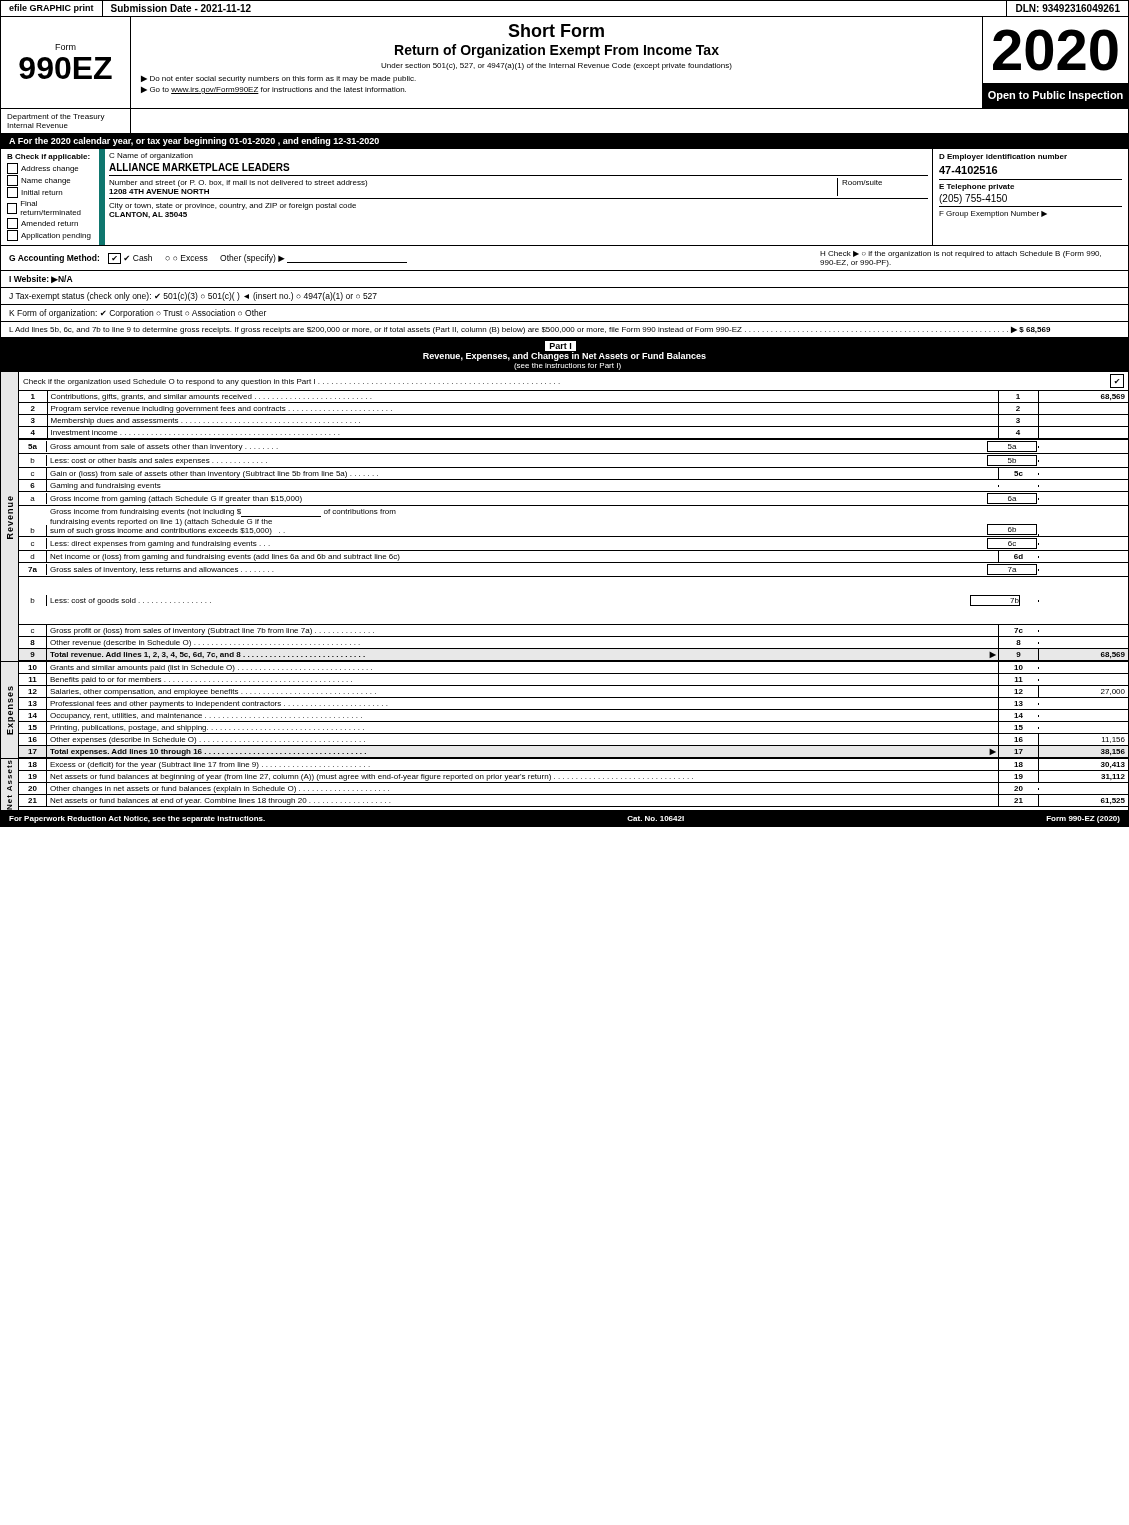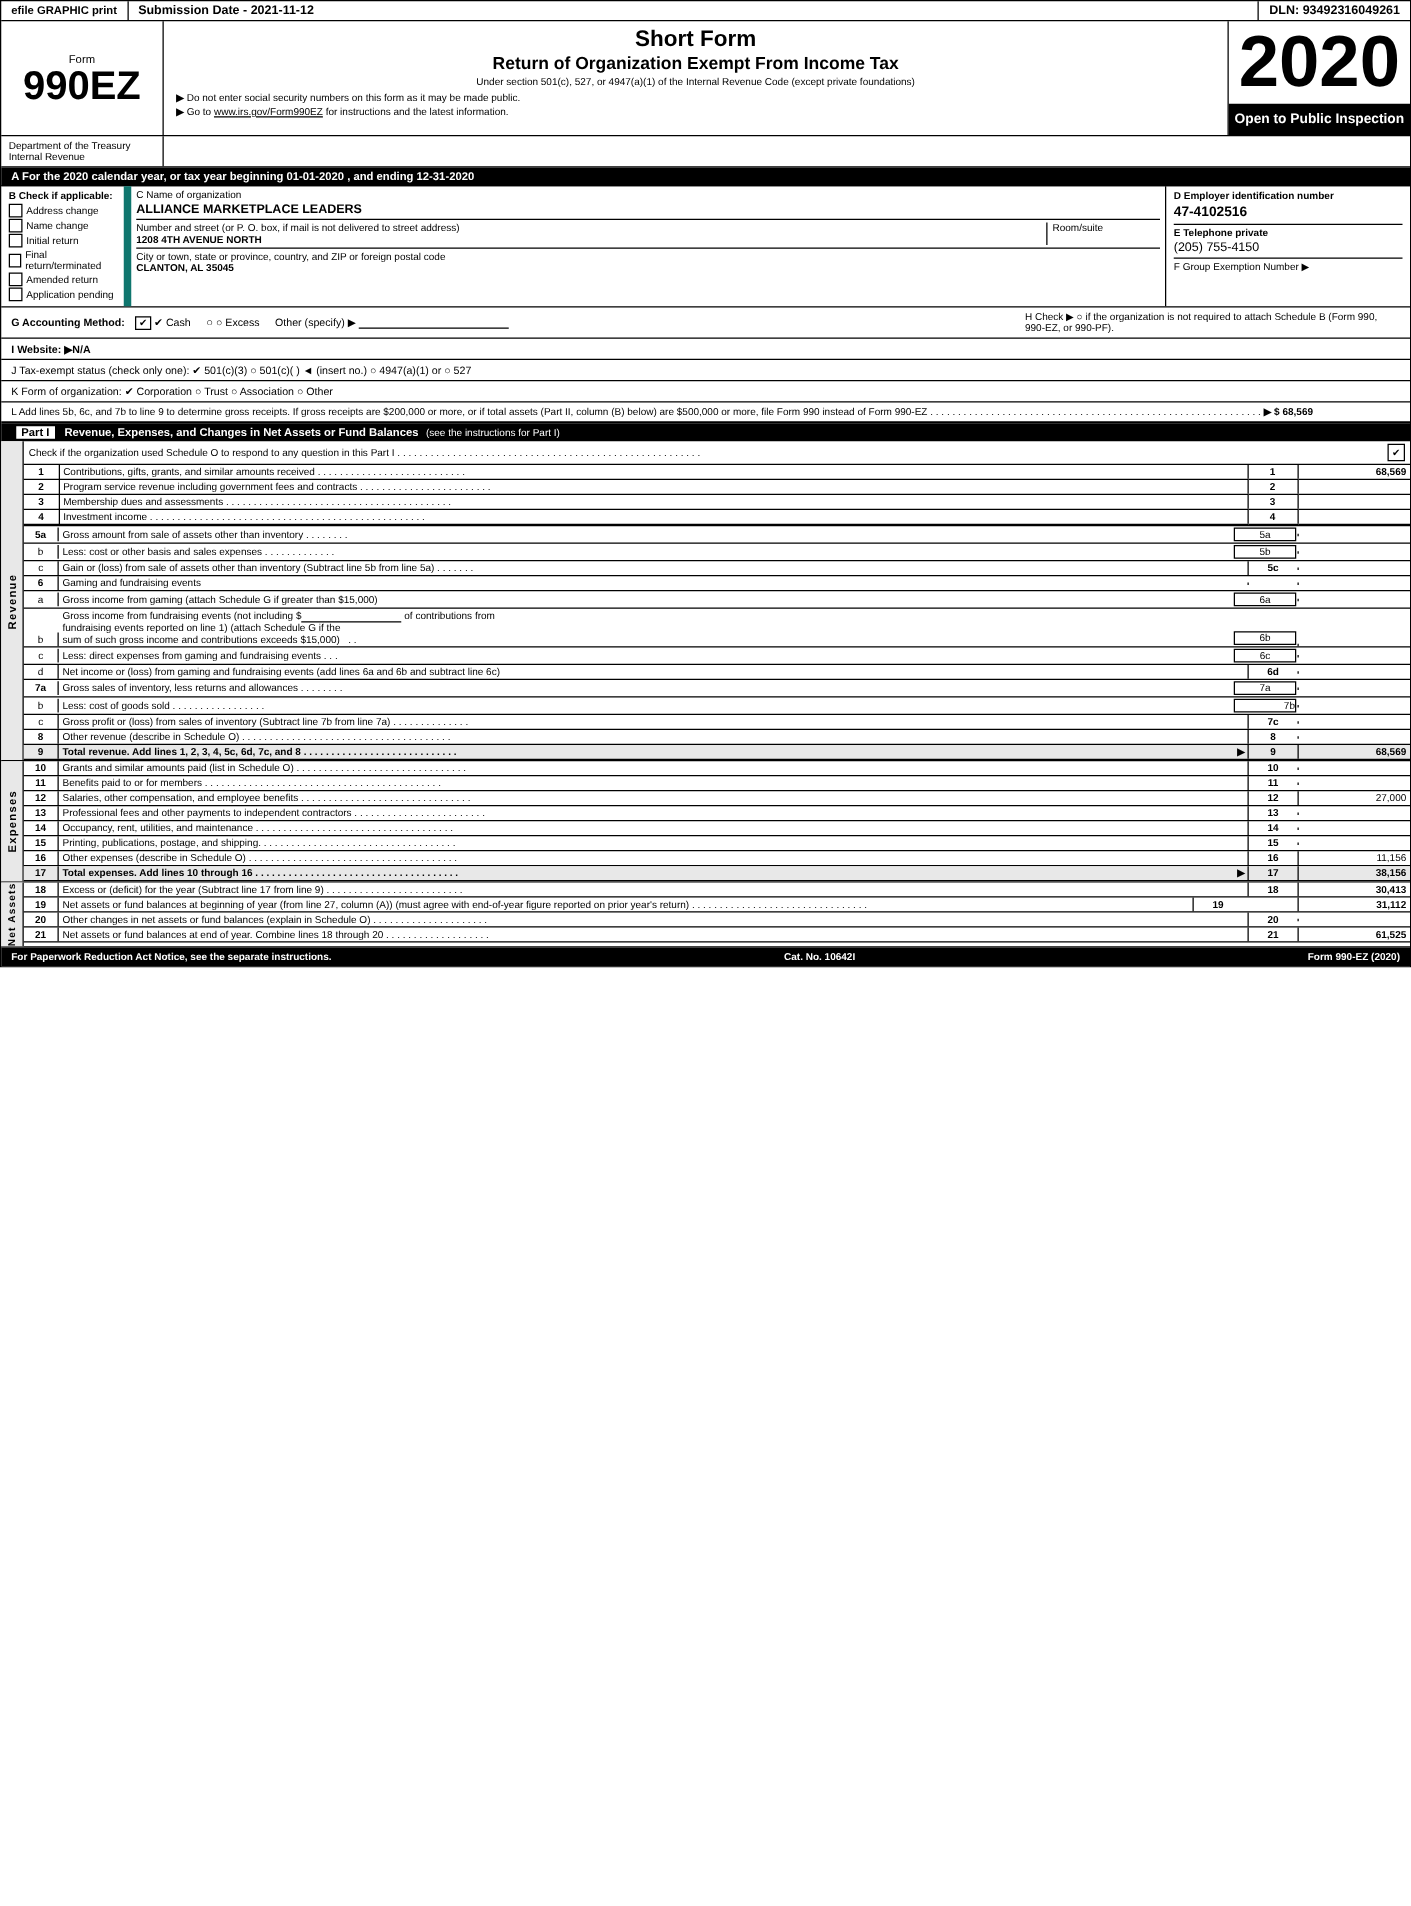--- a/index.html
+++ b/index.html
@@ -144,21 +144,21 @@
     <span>K Form of organization: ✔ Corporation  ○ Trust  ○ Association  ○ Other</span>
   </div>
 
   <div style="padding:3px 8px; border-bottom:2px solid #000; font-size:8px;">
     <span>L Add lines 5b, 6c, and 7b to line 9 to determine gross receipts. If gross receipts are $200,000 or more, or if total assets (Part II, column (B) below) are $500,000 or more, file Form 990 instead of Form 990-EZ</span>
     <span> . . . . . . . . . . . . . . . . . . . . . . . . . . . . . . . . . . . . . . . . . . . . . . . . . . . . . . . . . . . . </span>
     <span style="font-weight:bold;">▶ $</span>
     <span style="font-weight:bold;">68,569</span>
   </div>
 
-  <div style="background:#000; color:#fff; padding:2px 12px; font-size:9px; font-weight:bold; display:flex; align-items:center;">
+  <div style="background:#000; color:#fff; padding:2px 0; font-size:9px; font-weight:bold; display:flex; align-items:center;flex-direction:column;">
     <span style="margin-right:8px; background:#fff; color:#000; padding:0 4px;">Part I</span>
     <span>Revenue, Expenses, and Changes in Net Assets or Fund Balances</span>
     <span style="font-size:8px; font-weight:normal; margin-left:6px;">(see the instructions for Part I)</span>
   </div>
 
   <div style="display:flex; border-bottom:1px solid #000;">
     <div style="width:18px; border-right:1px solid #000; background:#e8e8e8; display:flex; align-items:center; justify-content:center;">
       <div style="writing-mode:vertical-rl; transform:rotate(180deg); font-weight:bold; font-size:9px; letter-spacing:1px;">Revenue</div>
     </div>
     <div style="flex:1;">
@@ -260,21 +260,21 @@
       <div style="display:flex; border-bottom:1px solid #000; font-size:8px; align-items:center;">
         <div style="width:28px; text-align:center; font-weight:bold; border-right:1px solid #000; padding:1px;">7a</div>
         <div style="flex:1; padding:1px 3px;">Gross sales of inventory, less returns and allowances . . . . . . . .</div>
         <div style="width:50px; border:1px solid #000; text-align:center; margin:1px; font-size:8px;">7a</div>
         <div style="width:90px; border-left:1px solid #000; text-align:right; padding:1px 3px;"></div>
       </div>
 
       <div style="display:flex; border-bottom:1px solid #000; font-size:8px; align-items:center;">
         <div style="width:28px; text-align:center; border-right:1px solid #000; padding:1px;">b</div>
         <div style="flex:1; padding:1px 3px;"><span>Less: cost of goods sold</span> <span>. . . . . . . . . . . . . . . . .</span></div>
-        <div style="width:50px; border:1px solid #000; text-align:right; margin:1px; font-size:8px;padding-left:14px;">7b</div>
+        <div style="width:50px; border:1px solid #000; text-align:right; margin:18px; font-size:8px;padding-left:14px;">7b</div>
         <div style="width:90px; border-left:1px solid #000; text-align:right; padding:1px 3px;"></div>
       </div>
 
       <div style="display:flex; border-bottom:1px solid #000; font-size:8px; align-items:center;">
         <div style="width:28px; text-align:center; border-right:1px solid #000; padding:1px;">c</div>
         <div style="flex:1; padding:1px 3px;">Gross profit or (loss) from sales of inventory (Subtract line 7b from line 7a) . . . . . . . . . . . . . .</div>
         <div style="width:40px; border-left:1px solid #000; text-align:center; font-weight:bold; padding:1px;margin-left:44px;">7c</div>
         <div style="width:90px; border-left:1px solid #000; text-align:right; padding:1px 3px;"></div>
       </div>
 
@@ -367,21 +367,21 @@
     <div style="display: flex; border-bottom: 1px solid rgb(0, 0, 0); font-size: 8px; align-items: center;">
       <div style="width:28px; text-align:center; font-weight:bold; border-right:1px solid #000; padding:1px;">18</div>
       <div style="flex:1; padding:1px 3px;">Excess or (deficit) for the year (Subtract line 17 from line 9) . . . . . . . . . . . . . . . . . . . . . . . . .</div>
       <div style="width:40px; border-left:1px solid #000; text-align:center; font-weight:bold; padding:1px;">18</div>
       <div style="width:90px; border-left:1px solid #000; text-align:right; padding:1px 3px; font-weight:bold;">30,413</div>
     </div>
         <div style="display: flex; border-bottom: 1px solid rgb(0, 0, 0); font-size: 8px; align-items: center;">
       <div style="width:28px; text-align:center; font-weight:bold; border-right:1px solid #000; padding:1px;">19</div>
       <div style="flex:1; padding:1px 3px;">Net assets or fund balances at beginning of year (from line 27, column (A)) (must agree with end-of-year figure reported on prior year's return) . . . . . . . . . . . . . . . . . . . . . . . . . . . . . . . .</div>
       <div style="width:40px; border-left:1px solid #000; text-align:center; font-weight:bold; padding:1px;">19</div>
-      <div style="width:90px; border-left:1px solid #000; text-align:right; padding:1px 3px; font-weight:bold;margin-left:44px;">31,112</div>
+      <div style="width:90px; border-left:1px solid #000; text-align:right; padding:1px 3px; font-weight:bold;">31,112</div>
     </div>
         <div style="display: flex; border-bottom: 1px solid rgb(0, 0, 0); font-size: 8px; align-items: center;">
       <div style="width:28px; text-align:center; font-weight:bold; border-right:1px solid #000; padding:1px;">20</div>
       <div style="flex:1; padding:1px 3px;">Other changes in net assets or fund balances (explain in Schedule O) . . . . . . . . . . . . . . . . . . . . .</div>
       <div style="width:40px; border-left:1px solid #000; text-align:center; font-weight:bold; padding:1px;">20</div>
       <div style="width:90px; border-left:1px solid #000; text-align:right; padding:1px 3px; font-weight:bold;"></div>
     </div>
         <div style="display: flex; border-bottom: 1px solid rgb(0, 0, 0); font-size: 8px; align-items: center;">
       <div style="width:28px; text-align:center; font-weight:bold; border-right:1px solid #000; padding:1px;">21</div>
       <div style="flex:1; padding:1px 3px;">Net assets or fund balances at end of year. Combine lines 18 through 20 . . . . . . . . . . . . . . . . . . .</div>

